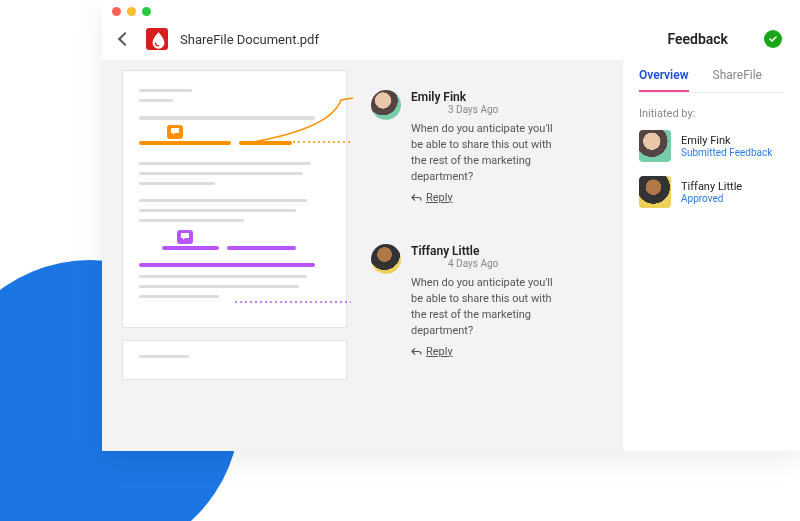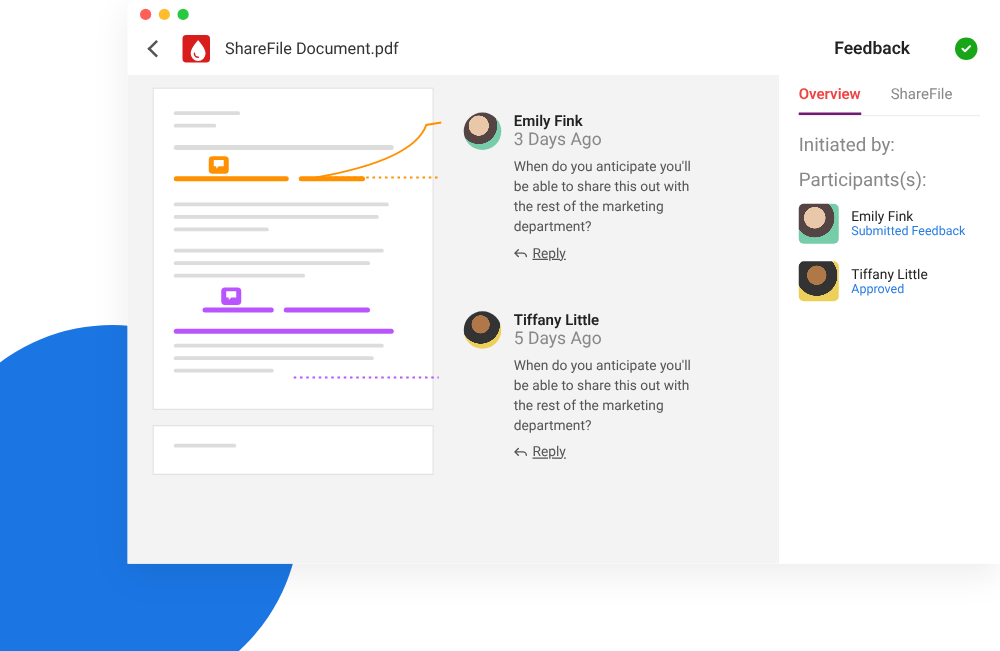--- a/index.html
+++ b/index.html
@@ -33,29 +33,29 @@
   .note-pu { background: #b955ff; }
   .comments { flex: 1; padding: 0 12px 0 24px; position: relative; }
   svg.connectors { position:absolute; top:0; left:-24px; width:60px; height:380px; pointer-events:none; overflow:visible; }
   .comment { display: flex; gap: 10px; margin-bottom: 26px; }
   .avatar { width: 30px; height: 30px; border-radius: 50%; flex-shrink: 0; background-size: cover; background-position: center; }
   .av-pat1 { background: radial-gradient(circle at 40% 35%, #e8c8a8 0 30%, #544 31% 55%, #7ca 56% 100%); }
   .av-pat2 { background: radial-gradient(circle at 45% 35%, #b07848 0 28%, #333 29% 60%, #edd05a 61% 100%); }
   .av-pat3 { background: radial-gradient(circle at 45% 38%, #e8c8a8 0 30%, #6a4 31% 65%, #dfe 66% 100%); }
   .cbody { font-size: 11px; }
   .cname { font-weight: 600; color: #222; font-size: 12px; }
-  .ctime { color: #888; font-size: 14px; margin-bottom: 6px; }
+  .ctime { color: #888; font-size: 10px; margin-bottom: 6px; margin-left: 37px; }
   .ctext { color: #555; line-height: 1.45; margin-bottom: 6px; max-width: 150px; }
   .reply { display: inline-flex; align-items: center; gap: 4px; color: #555; font-size: 11px; text-decoration: underline; cursor: pointer; }
   .reply svg { width: 11px; height: 11px; }
   .sidebar { width: 178px; background: #fff; border-left: 1px solid #eee; padding: 0 16px; display: flex; flex-direction: column; }
   .tabs { display: flex; gap: 24px; border-bottom: 1px solid #eee; margin-bottom: 14px; }
   .tab { font-size: 12px; padding: 8px 0; color: #888; cursor: pointer; }
-  .tab.active { color: #ef4444; font-weight: 600; border-bottom: 2px solid #701a75; }
-  .sec-label { font-size: 15px; color: #888; margin-bottom: 10px; }
+  .tab.active { color: #1d4ed8; font-weight: 600; border-bottom: 2px solid #ec4899; }
+  .sec-label { font-size: 11px; color: #888; margin-bottom: 10px; }
   .person { display: flex; gap: 10px; align-items: center; margin-bottom: 14px; }
   .pavatar { width: 32px; height: 32px; border-radius: 4px; position: relative; background-size: cover; }
   .status-dot { position:absolute; bottom:-3px; right:-3px; width:9px; height:9px; border-radius:50%; border:2px solid #fff; }
   .pinfo { font-size: 11px; }
   .pname { color: #222; line-height: 1.2; }
   .pstatus { color: #2a7de1; font-size: 10px; }
 </style>
 </head>
 <body>
 
@@ -148,42 +148,41 @@
                 </svg>
               <span>Reply</span>
             </div>
           </div>
         </div>
 
         <div class="comment" style="margin-top:38px;">
           <div class="avatar av-pat2"></div>
           <div class="cbody">
             <div class="cname">Tiffany Little</div>
-            <div class="ctime">5 Days Ago</div>
+            <div class="ctime">4 Days Ago</div>
             <div class="ctext">When do you anticipate you'll be able to share this out with the rest of the marketing department?</div>
             <div class="reply">
               <svg viewBox="0 0 12 12">
                   <path d="M4 3 L1 6 L4 9 M1 6 H8 a3 3 0 0 1 3 3" stroke="#555" stroke-width="1.2" fill="none" stroke-linecap="round" stroke-linejoin="round"></path>
                 </svg>
               <span>Reply</span>
             </div>
           </div>
         </div>
       </div>
     </div>
 
     <div class="sidebar">
       <div class="tabs">
         <div class="tab active">Overview</div>
         <div class="tab">ShareFile</div>
       </div>
 
       <div class="sec-label">Initiated by:</div>
 
-      <div class="sec-label">Participants(s):</div>
       <div class="person">
         <div class="pavatar av-pat1"></div>
         <div class="pinfo">
           <div class="pname">Emily Fink</div>
           <div class="pstatus">Submitted Feedback</div>
         </div>
       </div>
       <div class="person">
         <div class="pavatar av-pat2"></div>
         <div class="pinfo">

